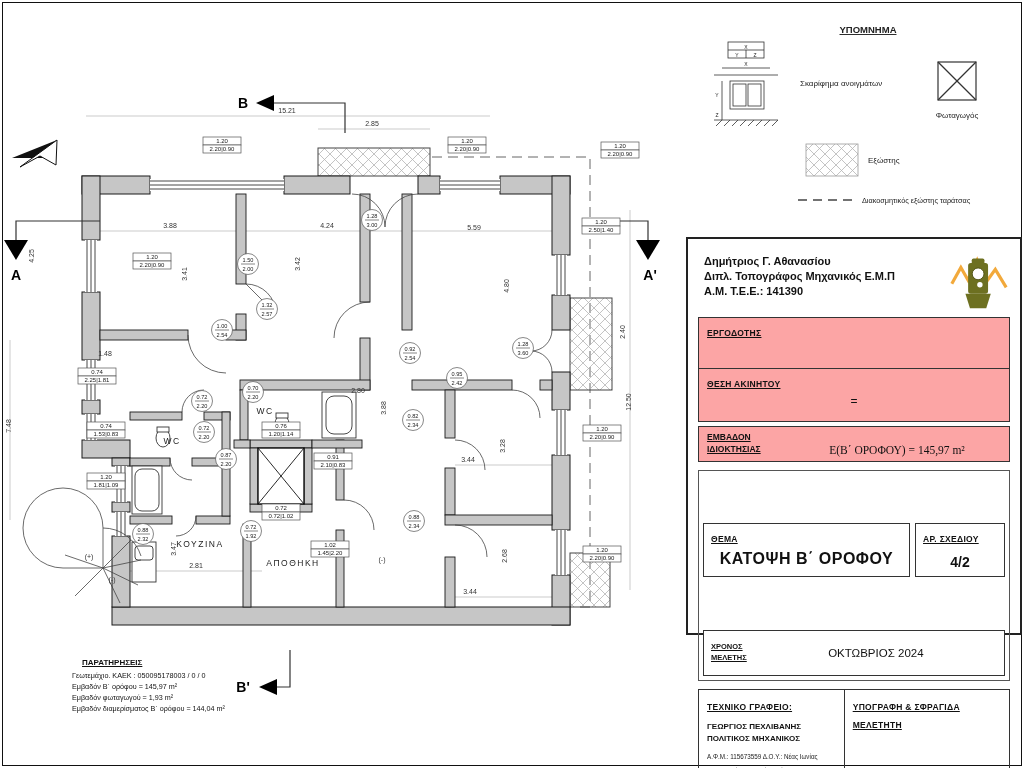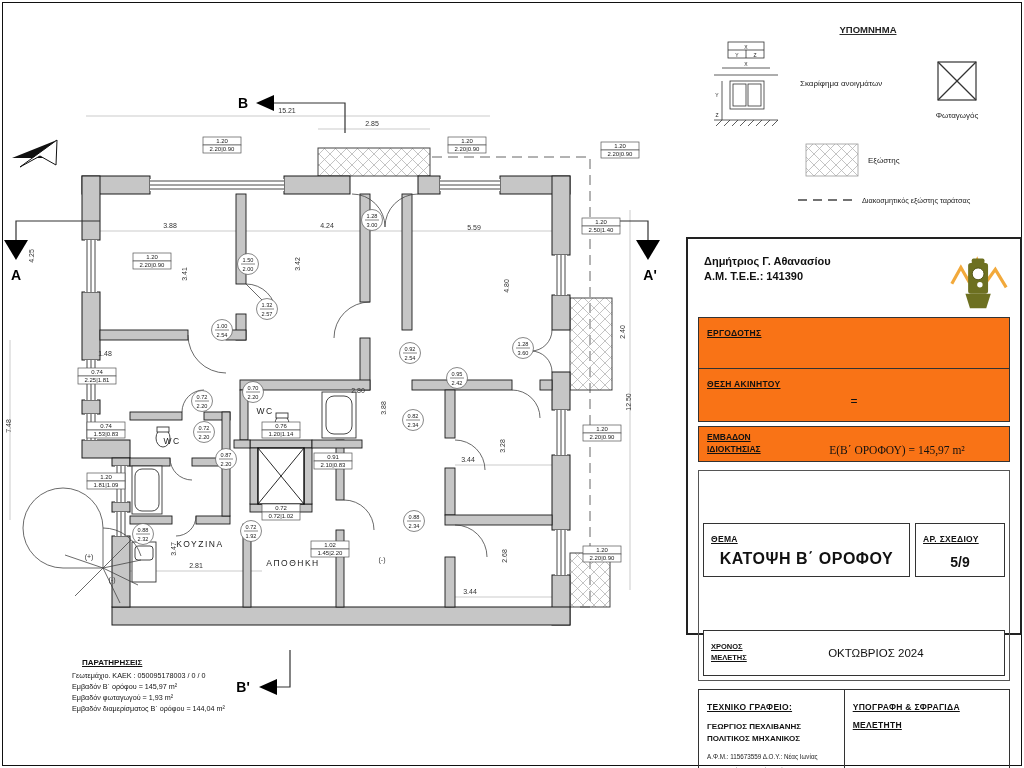--- a/index.html
+++ b/index.html
@@ -12,21 +12,21 @@
   .circ-txt{font-size:5.6px;fill:#222;text-anchor:middle;}
   .sec-label{font-size:14px;font-weight:bold;fill:#000;text-anchor:middle;}
   .leg-title{font-size:9.5px;font-weight:bold;text-decoration:underline;text-anchor:middle;}
   .leg-label{font-size:8px;}
   .leg-small{font-size:5px;text-anchor:middle;}
   
   #titleblock{position:absolute;left:686px;top:237px;width:336px;height:398px;border:2px solid #222;background:#fff;box-sizing:border-box;}
   .tb-head{position:relative;padding:16px 14px 6px 16px;height:74px;box-sizing:border-box;}
   .tb-head .l1{font-size:11px;font-weight:bold;margin-bottom:3px;}
   .tb-logo{position:absolute;right:12px;top:14px;}
-  .tb-box{border:1.5px solid #333;margin:4px 10px;box-sizing:border-box;background:#f97316;}
+  .tb-box{border:1.5px solid #333;margin:4px 10px;box-sizing:border-box;background:#fca5a5;}
   .tb-sec{padding:4px 8px;position:relative;}
   .tb-lbl{font-size:8.5px;font-weight:bold;text-decoration:underline;letter-spacing:.3px;}
   .tb-center{text-align:center;font-size:12px;line-height:1.35;margin:2px 0 4px 0;}
   .bsep{border-bottom:1.2px solid #333;}
   .area-row{display:flex;align-items:flex-end;padding:5px 8px;}
   .area-row .lblcol{width:86px;font-size:8.5px;font-weight:bold;text-decoration:underline;line-height:1.4;}
   .area-row .valcol{flex:1;text-align:center;font-size:11.5px;font-family:"Liberation Serif",serif;}
   .tb-grid{margin:8px 10px;border:1px solid #555;padding:4px;box-sizing:border-box;}
   .tb-row{display:flex;gap:5px;margin-bottom:5px;}
   .tb-row:last-child{margin-bottom:0;}
@@ -536,20 +536,21 @@
   <div class="nt">ΠΑΡΑΤΗΡΗΣΕΙΣ</div>
   <div class="nl">Γεωτεμάχιο. ΚΑΕΚ : 050095178003 / 0 / 0</div>
   <div class="nl">Εμβαδόν Β΄ ορόφου = 145,97 m²</div>
   <div class="nl">Εμβαδόν φωταγωγού = 1,93 m²</div>
   <div class="nl">Εμβαδόν διαμερίσματος Β΄ ορόφου = 144,04 m²</div>
 </div>
 
 <div id="titleblock">
   <div class="tb-head">
     <div class="l1">Δημήτριος Γ. Αθανασίου</div>
+    <div class="l1">Διπλ. Τοπογράφος Μηχανικός Ε.Μ.Π</div>
     <div class="l1">Α.Μ. Τ.Ε.Ε.: 141390</div>
     <svg class="tb-logo" width="58" height="58" viewBox="0 0 64 60">
       <polyline points="2,32 12,14 20,28 30,6 40,30 50,16 62,36" fill="none" stroke="#f2a93b" stroke-width="3.5"></polyline>
       <rect x="24" y="4" width="14" height="8" rx="2" fill="#6d7021"></rect>
       <rect x="20" y="9" width="22" height="34" rx="3" fill="#6d7021"></rect>
       <circle cx="31" cy="21" r="6.5" fill="#fff" stroke="#4c4f12" stroke-width="1"></circle>
       <circle cx="33" cy="33" r="3" fill="#fff"></circle>
       <polygon points="17,43 45,43 40,59 22,59" fill="#6d7021"></polygon>
     </svg>
   </div>
@@ -575,21 +576,21 @@
   </div>
 
   <div class="tb-grid">
     <div class="tb-row">
       <div class="cell theme-cell">
         <span class="tb-lbl">ΘΕΜΑ</span>
         <div class="theme-val">ΚΑΤΟΨΗ Β΄ ΟΡΟΦΟΥ</div>
       </div>
       <div class="cell no-cell">
         <span class="tb-lbl">ΑΡ. ΣΧΕΔΙΟΥ</span>
-        <div class="no-val">5/9</div>
+        <div class="no-val">4/2</div>
       </div>
     </div>
     <div class="tb-row">
       <div class="cell date-cell">
         <span class="date-lbl">
           <div>ΧΡΟΝΟΣ</div>
           <div>ΜΕΛΕΤΗΣ</div>
         </span>
         <span class="date-val">ΟΚΤΩΒΡΙΟΣ 2024</span>
       </div>

